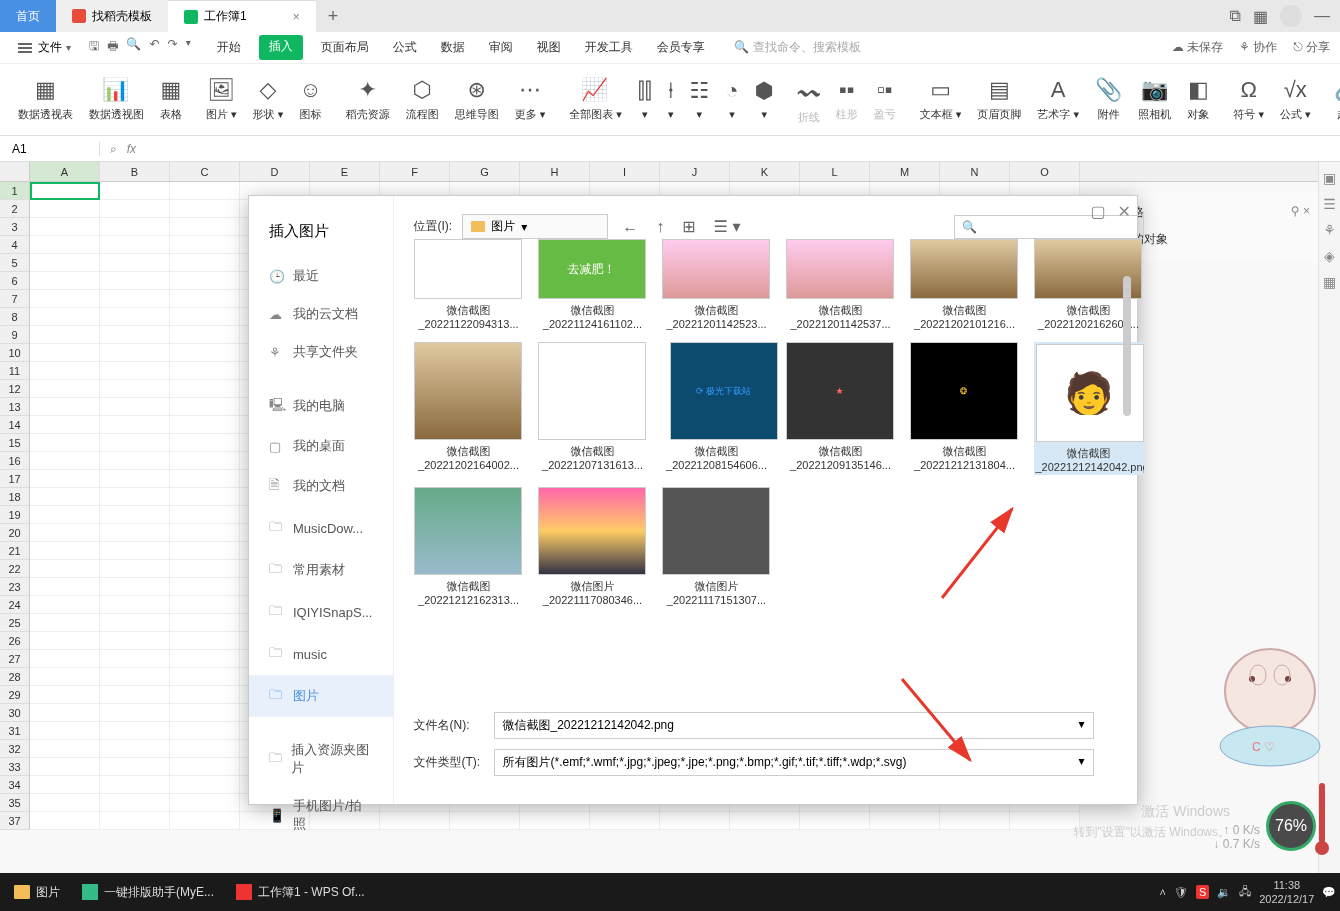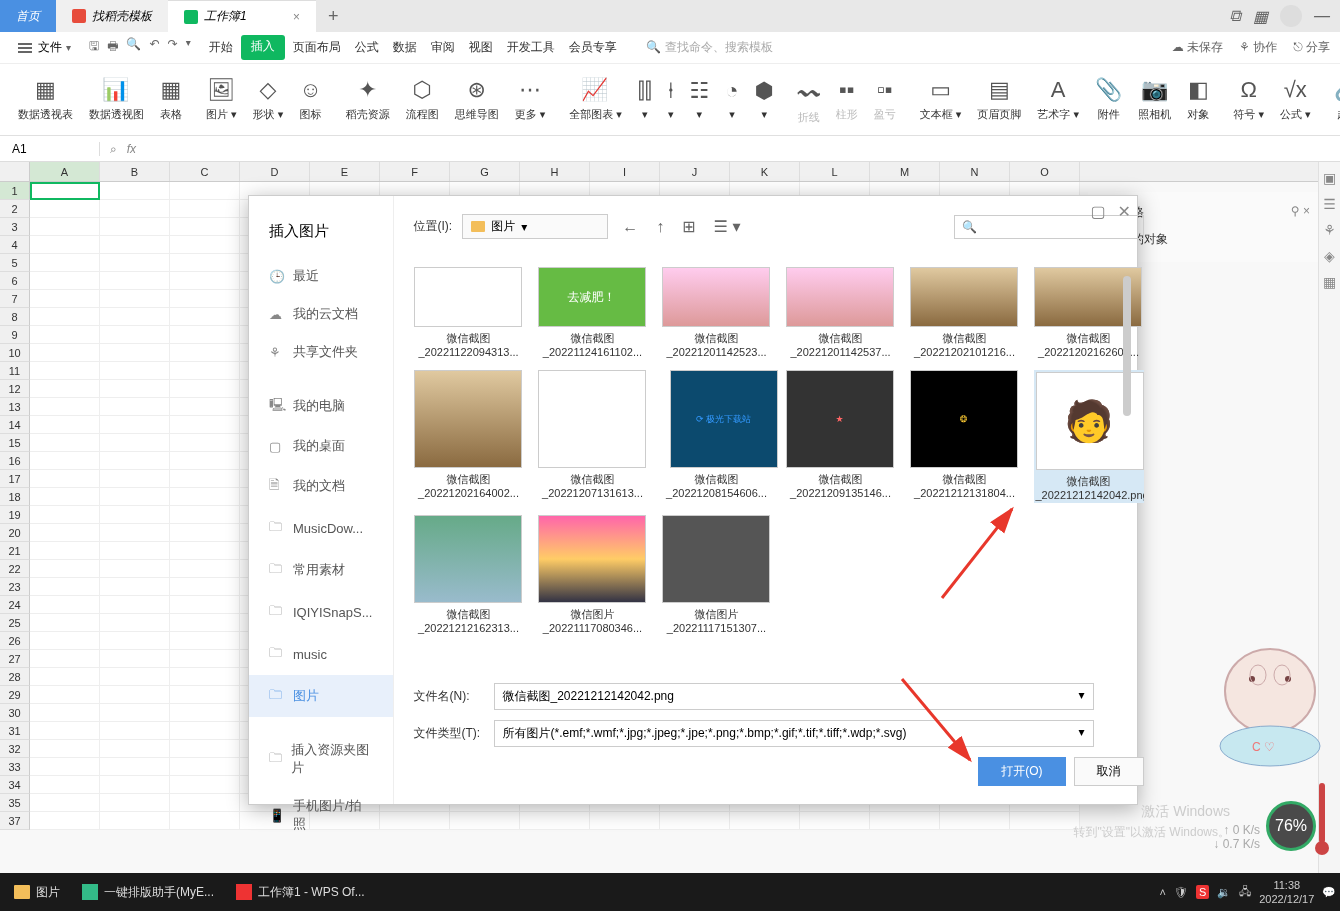--- a/index.html
+++ b/index.html
@@ -1,38 +1,38 @@
 <!DOCTYPE html>
 <html><head>
 <meta charset="utf-8">
 <style>
 * { margin: 0; padding: 0; box-sizing: border-box; font-family: "Microsoft YaHei", sans-serif; }
 body { width: 1340px; height: 911px; background: #f8f8f8; overflow: hidden; position: relative; }
 
 
-.top-tabs { display: flex; height: 32px; background: #e8e8e8; align-items: center; font-style: italic; }
+.top-tabs { display: flex; height: 32px; background: #e8e8e8; align-items: center; }
 .tab { display: flex; align-items: center; padding: 0 16px; height: 32px; font-size: 12px; cursor: pointer; gap: 6px; }
 .tab.home { background: #4a90e2; color: white; }
 .tab.template { background: #f0f0f0; }
 .tab.workbook { background: #fff; border-top: 1px solid #ddd; }
 .tab-icon-red { width: 14px; height: 14px; background: #e74c3c; border-radius: 2px; display: inline-block; }
 .tab-icon-green { width: 14px; height: 14px; background: #0fb860; border-radius: 2px; display: inline-block; }
 .tab-close { margin-left: 40px; color: #888; }
 .tab-add { padding: 0 12px; color: #666; font-size: 18px; }
 .top-right { margin-left: auto; display: flex; align-items: center; gap: 12px; padding-right: 10px; color: #666; }
 .avatar { width: 22px; height: 22px; border-radius: 50%; background: #ddd; }
 
 
 .menu-bar { display: flex; height: 32px; background: #fff; align-items: center; gap: 4px; padding: 0 10px; font-size: 12px; border-bottom: 1px solid #eee; }
 .menu-file { display: flex; align-items: center; gap: 4px; padding: 2px 6px; }
 .menu-hamburger { display: inline-block; width: 14px; height: 2px; background: #666; box-shadow: 0 -4px 0 #666, 0 4px 0 #666; margin: 0 2px; }
 .menu-dd { font-size: 10px; color: #666; }
 .menu-qat { display: flex; gap: 8px; padding: 0 8px; color: #666; }
 .menu-qat span { cursor: pointer; }
-.menu-tabs { display: flex; gap: 2px; }
+.menu-tabs { display: flex; gap: 12px; margin-left: 8px; }
 .menu-tab { padding: 4px 6px; cursor: pointer; color: #333; }
 .menu-tab.active { background: #0fb860; color: white; border-radius: 3px; padding: 3px 10px; }
 .menu-search { margin-left: 20px; color: #aaa; font-size: 12px; }
 .menu-right { margin-left: auto; display: flex; gap: 16px; color: #666; }
 
 
 .ribbon { display: flex; height: 72px; background: #fff; align-items: center; padding: 0 10px; gap: 0; border-bottom: 1px solid #e0e0e0; font-size: 11px; }
 .ribbon-group { display: flex; flex-direction: column; align-items: center; padding: 4px 8px; cursor: pointer; color: #333; }
 .ribbon-group .ri { font-size: 22px; margin-bottom: 4px; color: #555; }
 .ribbon-sep { width: 1px; height: 50px; background: #eee; margin: 0 4px; }
@@ -61,21 +61,21 @@
 
 .dialog-overlay { position: absolute; top: 195px; left: 248px; width: 890px; height: 610px; background: #fff; border: 1px solid #ccc; box-shadow: 0 4px 20px rgba(0,0,0,0.3); }
 .dialog-titlebar { position: absolute; right: 6px; top: 6px; display: flex; gap: 12px; color: #888; font-size: 16px; }
 .dialog-body { display: flex; height: 100%; }
 .dialog-left { width: 150px; border-right: 1px solid #eee; padding: 18px 0; font-size: 13px; }
 .dlg-title { padding: 8px 20px 16px; font-size: 15px; font-weight: normal; }
 .dlg-nav { padding: 10px 20px; cursor: pointer; color: #555; display: flex; gap: 8px; align-items: center; }
 .dlg-nav.active { background: #e8f0fb; color: #4a90e2; }
 .dlg-nav .ni { width: 16px; display: inline-block; color: #888; }
 .dialog-right { flex: 1; padding: 18px 20px; display: flex; flex-direction: column; }
-.dlg-toolbar { display: flex; align-items: center; gap: 10px; font-size: 12px; margin-bottom: 28px; }
+.dlg-toolbar { display: flex; align-items: center; gap: 10px; font-size: 12px; margin-bottom: 0; }
 .dlg-loc-label { color: #333; }
 .dlg-loc-sel { border: 1px solid #ccc; padding: 3px 80px 3px 8px; display: flex; align-items: center; gap: 6px; background: #fafafa; }
 .dlg-folder-icon { width: 14px; height: 11px; background: #f3be5a; display: inline-block; border-radius: 1px; }
 .dlg-tb-btn { color: #666; padding: 2px 4px; cursor: pointer; font-size: 16px; }
 .dlg-search { margin-left: auto; border: 1px solid #ccc; width: 190px; padding: 4px 8px; color: #aaa; }
 .files-grid { flex: 1; overflow: auto; }
 .files-row { display: flex; gap: 14px; margin-bottom: 12px; }
 .file-item { width: 110px; text-align: center; font-size: 11px; cursor: pointer; }
 .file-item.selected { background: #d6e8f5; padding: 2px; }
 .thumb { width: 108px; height: 60px; background: #ddd; margin-bottom: 4px; border: 1px solid #ccc; display: flex; align-items: center; justify-content: center; font-size: 9px; color: #999; position: relative; overflow: hidden; }
@@ -1177,24 +1177,20 @@
               <span>▾</span>
             </div>
         </div>
         <div class="dlg-field">
           <label>文件类型(T):</label>
           <div class="inp">
               <span>所有图片(*.emf;*.wmf;*.jpg;*.jpeg;*.jpe;*.png;*.bmp;*.gif;*.tif;*.tiff;*.wdp;*.svg)</span>
               <span>▾</span>
             </div>
         </div>
-        <div class="dlg-buttons">
-          <button class="btn primary">打开(O)</button>
-          <button class="btn">取消</button>
-        </div>
       </div>
     </div>
   </div>
 </div>
 
 <svg class="arrow" style="left:0;top:0;width:1340px;height:911px;">
   <defs>
       <marker id="ah" markerWidth="10" markerHeight="10" refX="8" refY="3" orient="auto">
         <path d="M0,0 L0,6 L9,3 z" fill="#e8372b"></path>
       </marker>

